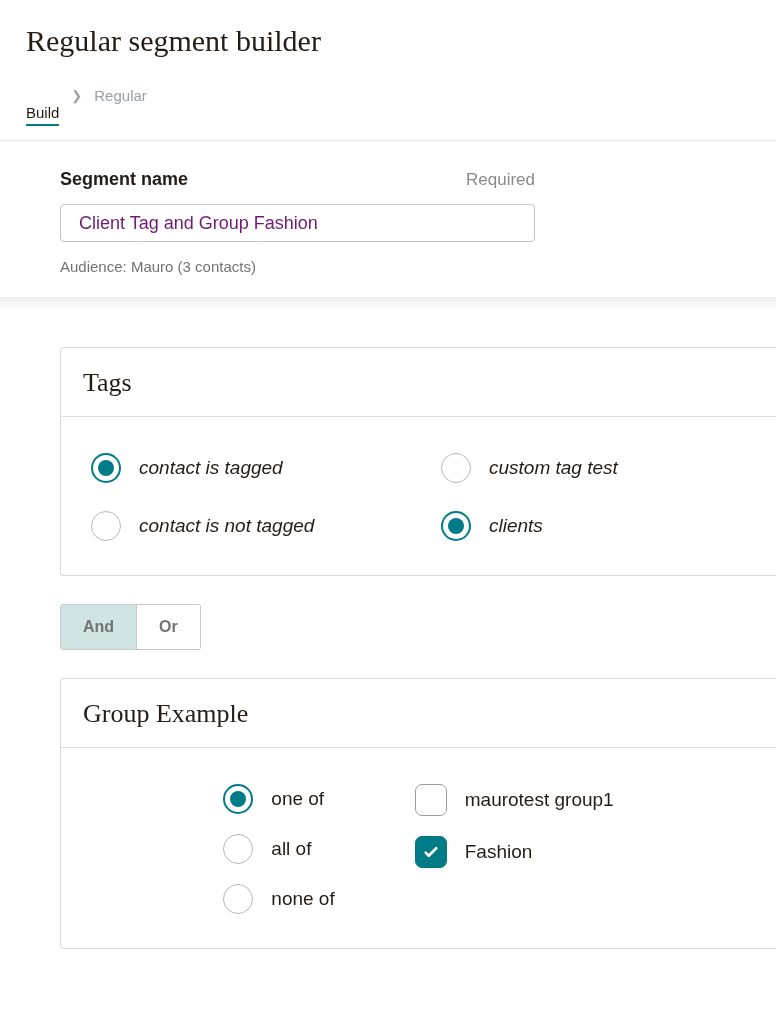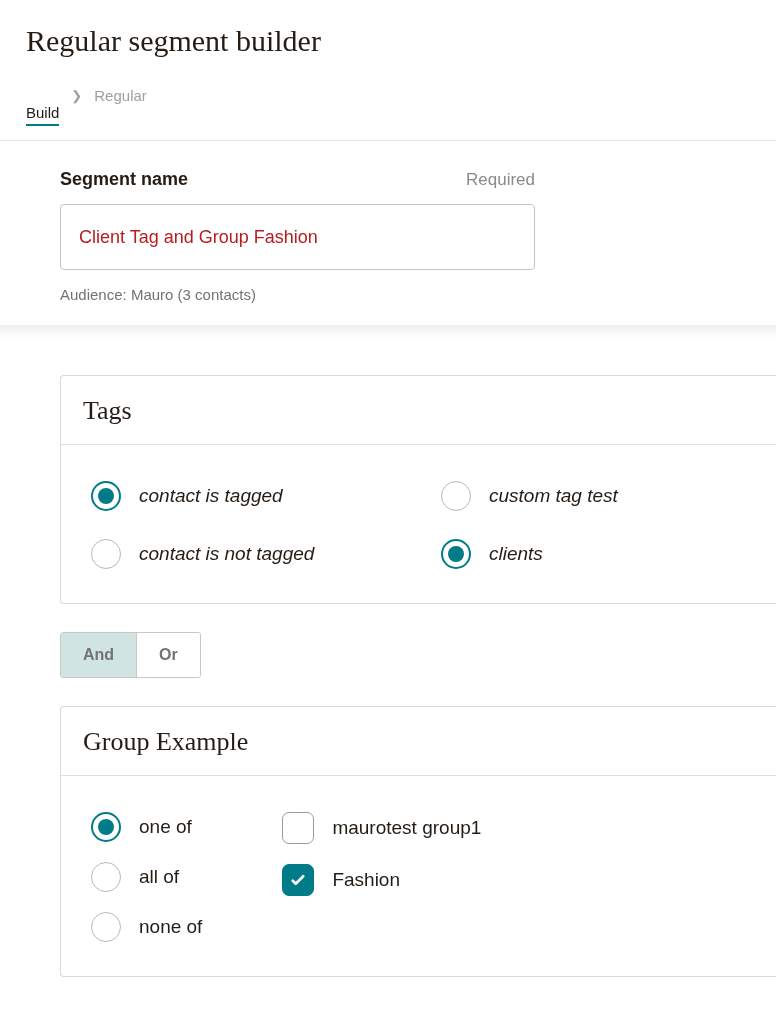--- a/index.html
+++ b/index.html
@@ -60,26 +60,26 @@
     font-weight: 600;
     font-size: 18px;
     color: #241c15;
   }
   .name-required {
     color: #8a8a8a;
     font-size: 17px;
   }
   .name-input {
     width: 475px;
-    height: 66px;
+    height: 38px;
     border: 1px solid #c5c5c5;
     border-radius: 4px;
     padding: 0 18px;
     font-size: 18px;
-    color: #b91c1c;
+    color: #701a75;
   }
   .audience-line {
     margin-top: 16px;
     color: #737373;
     font-size: 15px;
   }
 
   .shadow-bar {
     height: 14px;
     background: linear-gradient(to bottom, rgba(0,0,0,0.06), rgba(0,0,0,0));
@@ -115,20 +115,21 @@
     display: grid;
     grid-template-columns: 350px 300px;
     row-gap: 28px;
     align-items: center;
     font-style: italic;
   }
 
   .group-flex {
     display: flex;
     gap: 80px;
+    justify-content: center;
   }
   .group-col {
     display: flex;
     flex-direction: column;
     gap: 20px;
   }
 
   .radio {
     display: flex;
     align-items: center;

